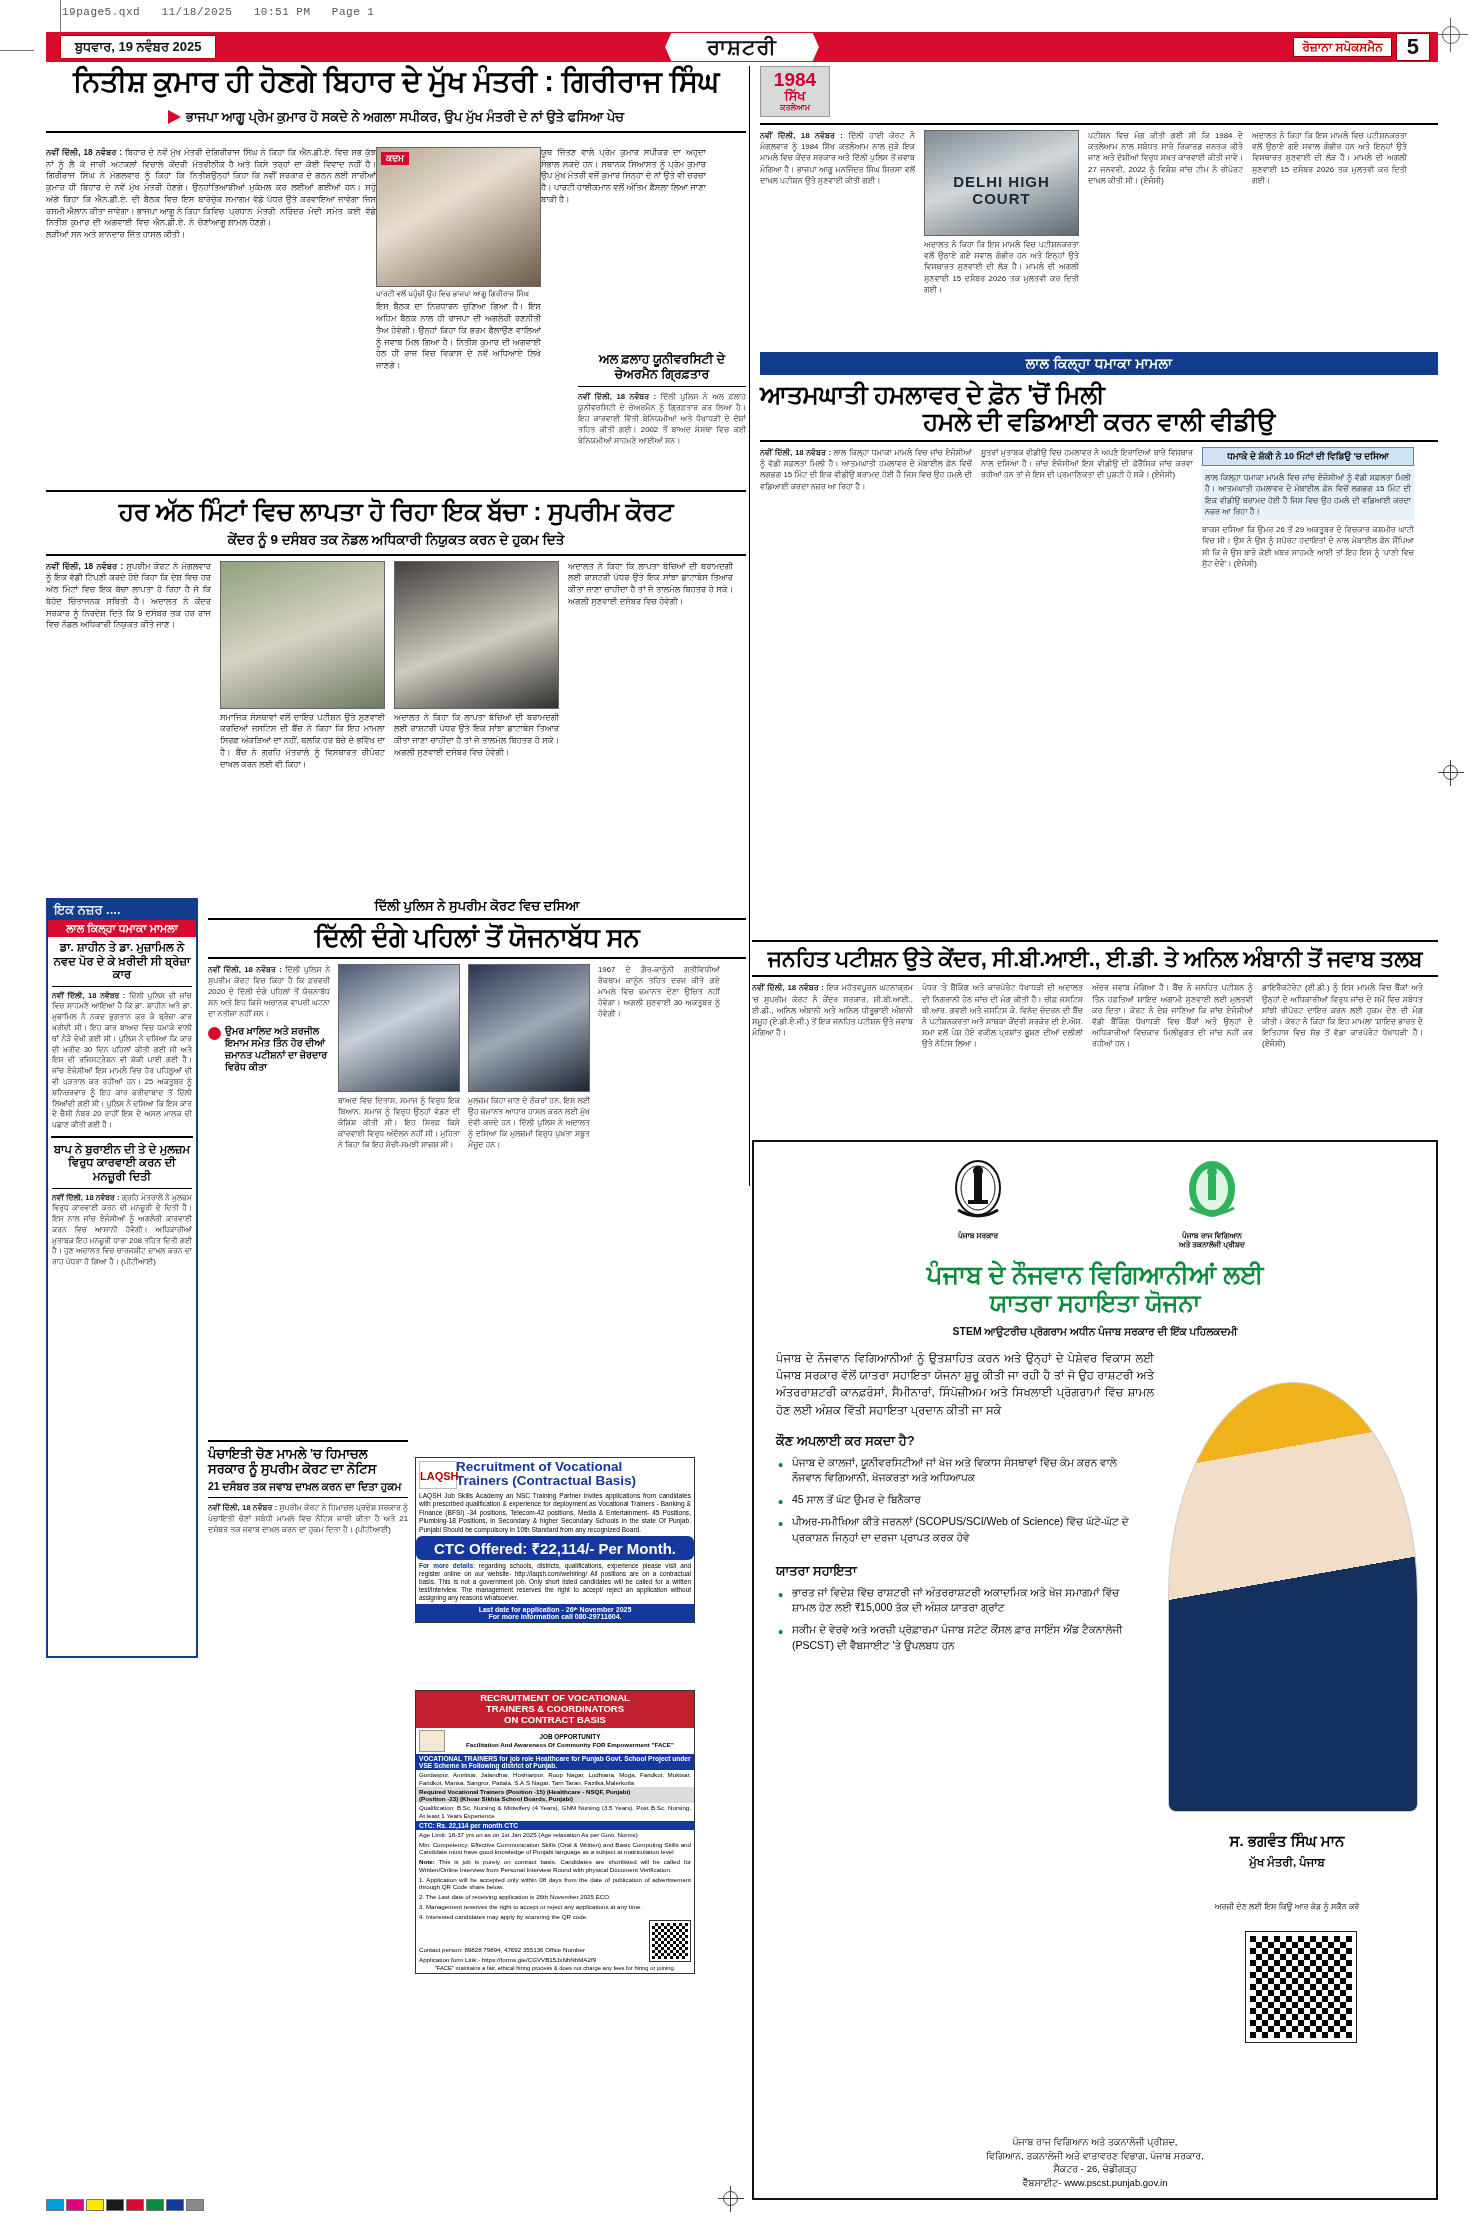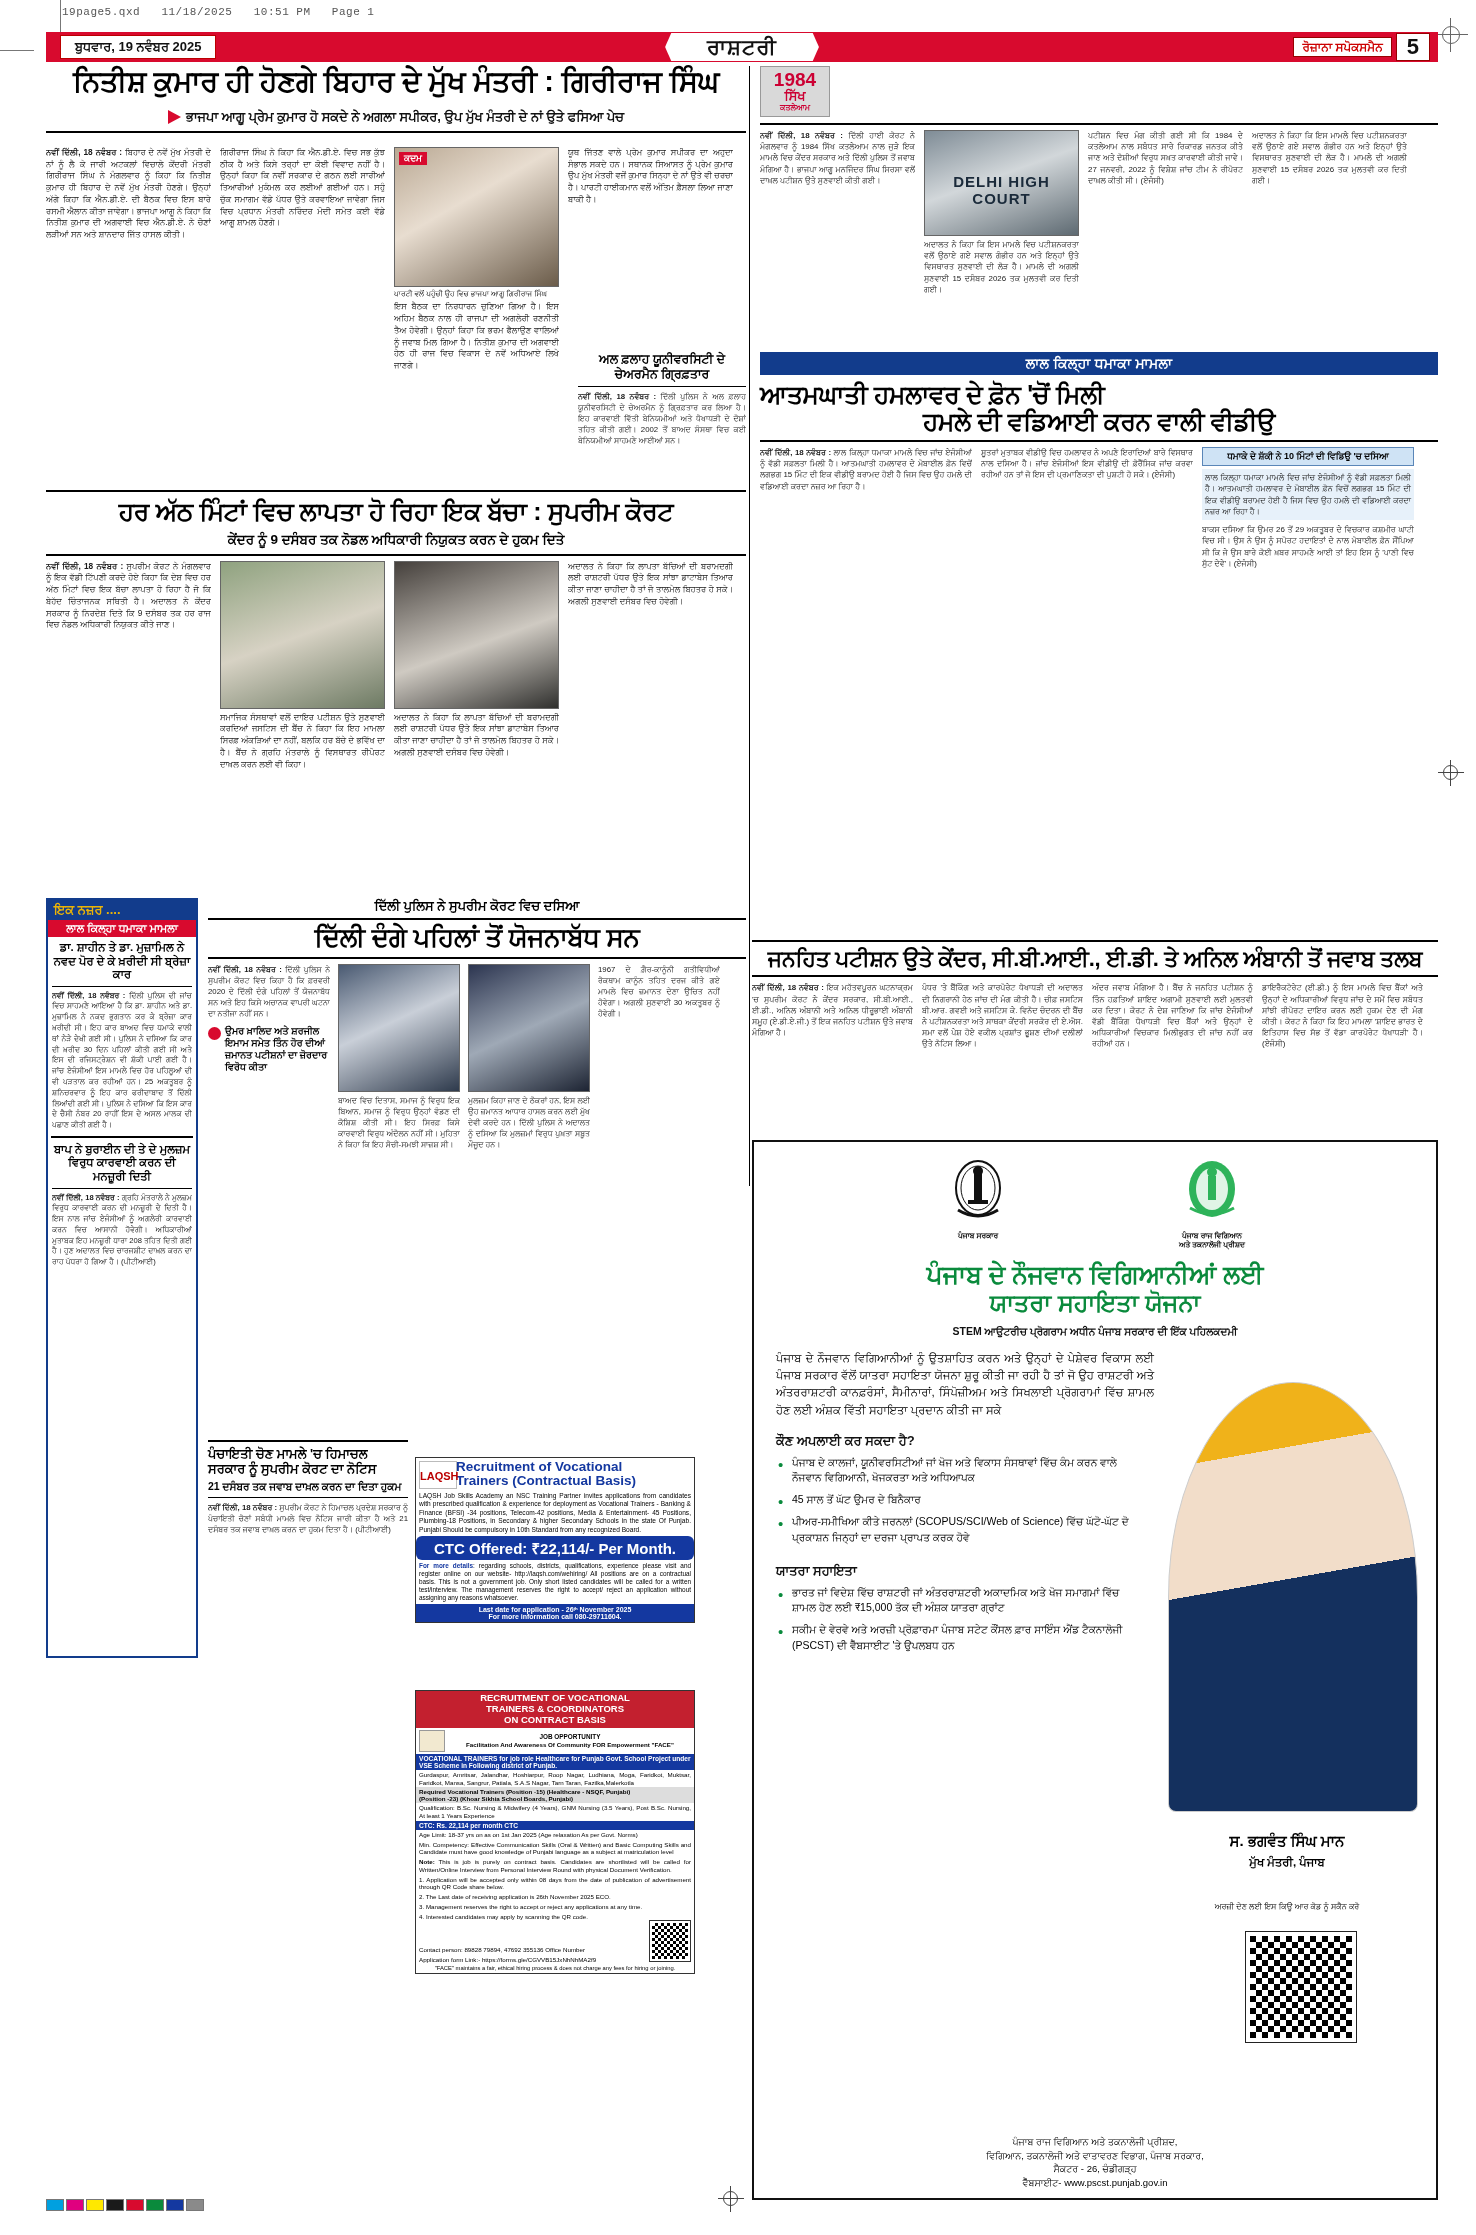--- a/index.html
+++ b/index.html
@@ -103,21 +103,21 @@
   .bluebar {
     background:#123c8c; color:#fff; font-weight:bold; text-align:center;
     font-size:14px; padding:3px 0; letter-spacing:.3px;
   }
   
   .eknazar {
     position:absolute; left:46px; top:905px; width:152px;
     border:2px solid #123c8c;
   }
   .eknazar .t {
-    background:#123c8c;color:#eab308;font-weight:bold;font-size:13px;
+    background:#123c8c;color:#e5e5e5;font-weight:bold;font-size:13px;
     padding:2px 6px;
   }
   .eknazar .r {
     background:#d80a2e;color:#fff;font-weight:bold;font-size:11px;
     text-align:center;padding:2px 0;
   }
   
   .laqsh {
     position:absolute; left:415px; top:1457px; width:280px;
     border:1px solid #333; background:#fff;
@@ -242,21 +242,21 @@
     </div>
   </div>
 
   <div class="story1">
     <div class="hl h1">ਨਿਤੀਸ਼ ਕੁਮਾਰ ਹੀ ਹੋਣਗੇ ਬਿਹਾਰ ਦੇ ਮੁੱਖ ਮੰਤਰੀ : ਗਿਰੀਰਾਜ ਸਿੰਘ</div>
     <div style="height:4px"></div>
     <div class="kicker">
       <span class="redtri"></span><span>ਭਾਜਪਾ ਆਗੂ ਪ੍ਰੇਮ ਕੁਮਾਰ ਹੋ ਸਕਦੇ ਨੇ ਅਗਲਾ ਸਪੀਕਰ, ਉਪ ਮੁੱਖ ਮੰਤਰੀ ਦੇ ਨਾਂ ਉਤੇ ਫਸਿਆ ਪੇਚ</span>
     </div>
     <div class="rule" style="margin:6px 0 5px;"></div>
-    <div style="display:flex;gap:9px;margin-top:14px;">
+    <div style="display:flex;margin-top:14px;">
       <div style="width:165px;">
         <div class="body-col"><b>ਨਵੀਂ ਦਿੱਲੀ, 18 ਨਵੰਬਰ :</b> <span>ਬਿਹਾਰ ਦੇ ਨਵੇਂ ਮੁੱਖ ਮੰਤਰੀ ਦੇ ਨਾਂ ਨੂੰ ਲੈ ਕੇ ਜਾਰੀ ਅਟਕਲਾਂ ਵਿਚਾਲੇ ਕੇਂਦਰੀ ਮੰਤਰੀ ਗਿਰੀਰਾਜ ਸਿੰਘ ਨੇ ਮੰਗਲਵਾਰ ਨੂੰ ਕਿਹਾ ਕਿ ਨਿਤੀਸ਼ ਕੁਮਾਰ ਹੀ ਬਿਹਾਰ ਦੇ ਨਵੇਂ ਮੁੱਖ ਮੰਤਰੀ ਹੋਣਗੇ। ਉਨ੍ਹਾਂ ਅੱਗੇ ਕਿਹਾ ਕਿ ਐਨ.ਡੀ.ਏ. ਦੀ ਬੈਠਕ ਵਿਚ ਇਸ ਬਾਰੇ ਰਸਮੀ ਐਲਾਨ ਕੀਤਾ ਜਾਵੇਗਾ। ਭਾਜਪਾ ਆਗੂ ਨੇ ਕਿਹਾ ਕਿ ਨਿਤੀਸ਼ ਕੁਮਾਰ ਦੀ ਅਗਵਾਈ ਵਿਚ ਐਨ.ਡੀ.ਏ. ਨੇ ਚੋਣਾਂ ਲੜੀਆਂ ਸਨ ਅਤੇ ਸ਼ਾਨਦਾਰ ਜਿੱਤ ਹਾਸਲ ਕੀਤੀ।</span></div>
       </div>
       <div style="width:165px;">
         <div class="body-col">ਗਿਰੀਰਾਜ ਸਿੰਘ ਨੇ ਕਿਹਾ ਕਿ ਐਨ.ਡੀ.ਏ. ਵਿਚ ਸਭ ਕੁੱਝ ਠੀਕ ਹੈ ਅਤੇ ਕਿਸੇ ਤਰ੍ਹਾਂ ਦਾ ਕੋਈ ਵਿਵਾਦ ਨਹੀਂ ਹੈ। ਉਨ੍ਹਾਂ ਕਿਹਾ ਕਿ ਨਵੀਂ ਸਰਕਾਰ ਦੇ ਗਠਨ ਲਈ ਸਾਰੀਆਂ ਤਿਆਰੀਆਂ ਮੁਕੰਮਲ ਕਰ ਲਈਆਂ ਗਈਆਂ ਹਨ। ਸਹੁੰ ਚੁੱਕ ਸਮਾਗਮ ਵੱਡੇ ਪੱਧਰ ਉਤੇ ਕਰਵਾਇਆ ਜਾਵੇਗਾ ਜਿਸ ਵਿਚ ਪ੍ਰਧਾਨ ਮੰਤਰੀ ਨਰਿੰਦਰ ਮੋਦੀ ਸਮੇਤ ਕਈ ਵੱਡੇ ਆਗੂ ਸ਼ਾਮਲ ਹੋਣਗੇ।</div>
       </div>
       <div style="width:165px;">
         <div class="photo" style="width:165px;height:140px;background:linear-gradient(150deg,#b9a893,#e8ddd0 40%,#6b5c4a);">
           <div style="position:absolute;left:4px;top:4px;background:#d80a2e;color:#fff;font-size:9px;font-weight:bold;padding:1px 5px;">ਕਦਮ</div>
         </div>

